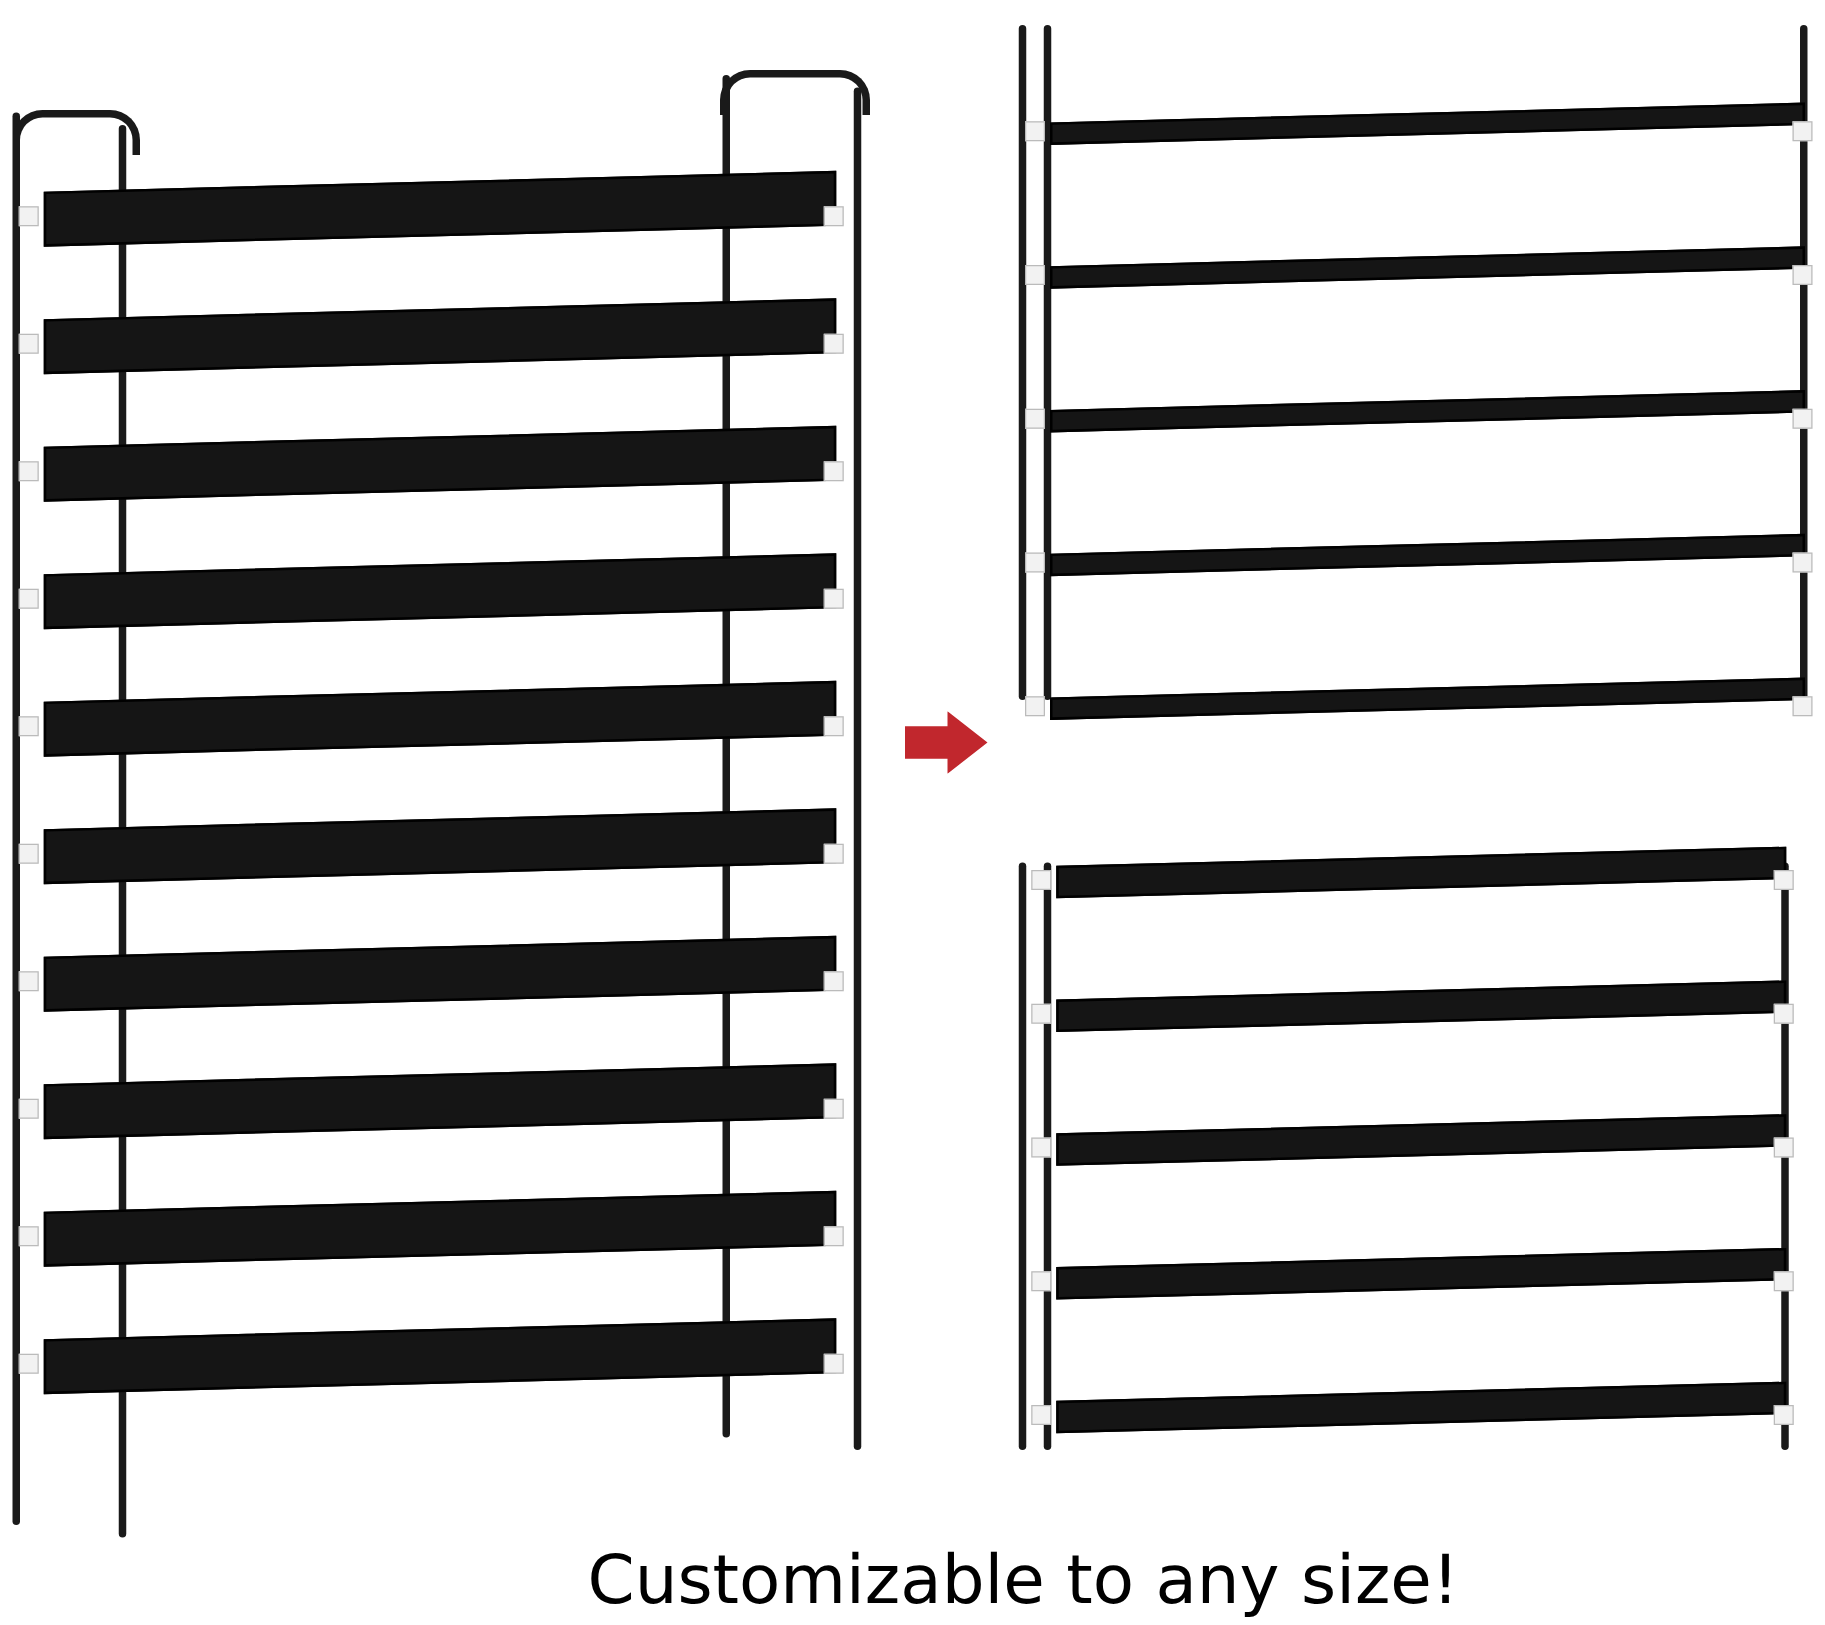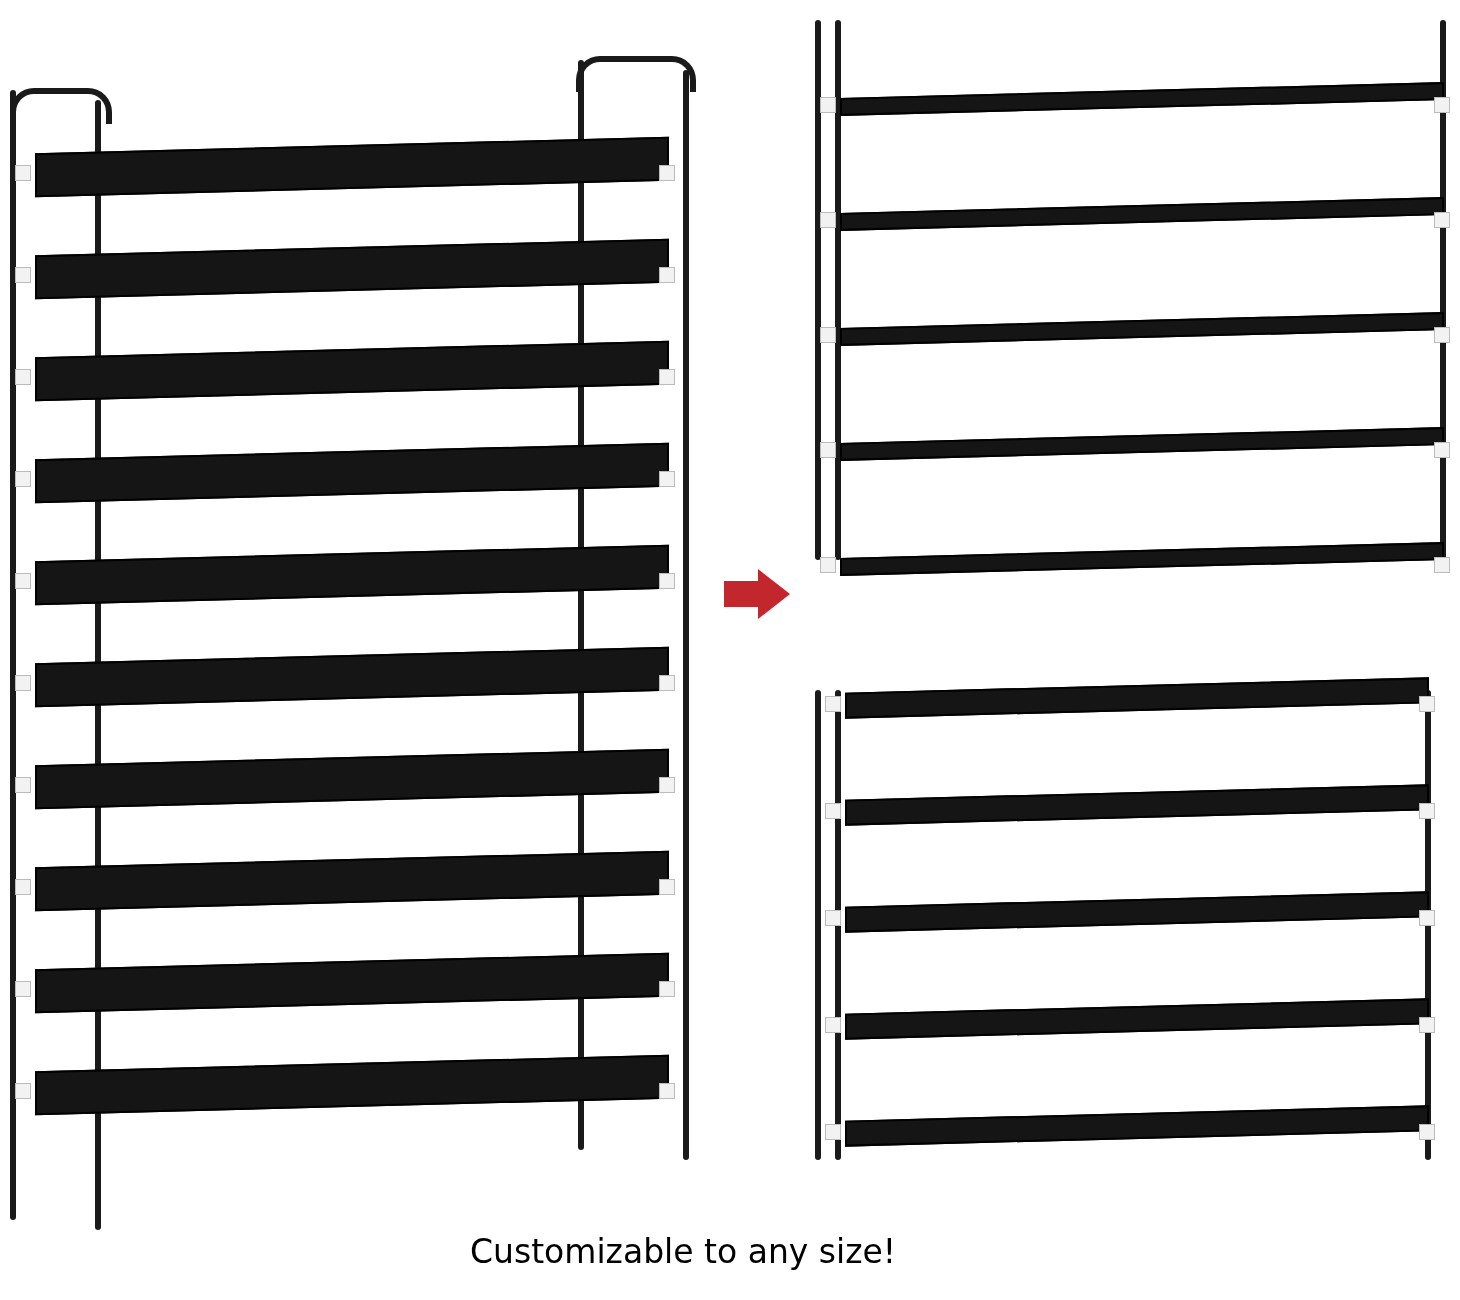--- a/index.html
+++ b/index.html
@@ -1,21 +1,21 @@
 <!DOCTYPE html>
 <html><head>
 <meta charset="utf-8">
 <style>
   html,body{margin:0;padding:0;background:#ffffff;}
   body{width:1460px;height:1300px;position:relative;overflow:hidden;font-family:"DejaVu Sans",sans-serif;}
   .panel{position:absolute;}
   .post{position:absolute;width:6px;background:#1a1a1a;border-radius:3px;}
   .shelf{position:absolute;height:40px;background:#151515;border:2px solid #000;}
   .joint{position:absolute;width:14px;height:14px;background:#f2f2f2;border:1px solid #bbb;}
-  .caption{position:absolute;left:470px;top:1232px;font-size:33px;color:#000;font-family:"DejaVu Sans",sans-serif;letter-spacing:0px;}
+  .caption{position:absolute;left:470px;top:1232px;font-size:54px;color:#000;font-family:"DejaVu Sans",sans-serif;letter-spacing:0px;}
   .arrow{position:absolute;left:724px;top:569px;}
 </style>
 </head>
 <body>
 
 <div class="panel" style="left:0;top:50px;width:700px;height:1180px;">
   <div class="post" style="left:10px;top:40px;height:1130px;"></div>
   <div class="post" style="left:95px;top:50px;height:1130px;"></div>
   <div class="post" style="left:578px;top:10px;height:1090px;"></div>
   <div class="post" style="left:683px;top:20px;height:1090px;"></div>

